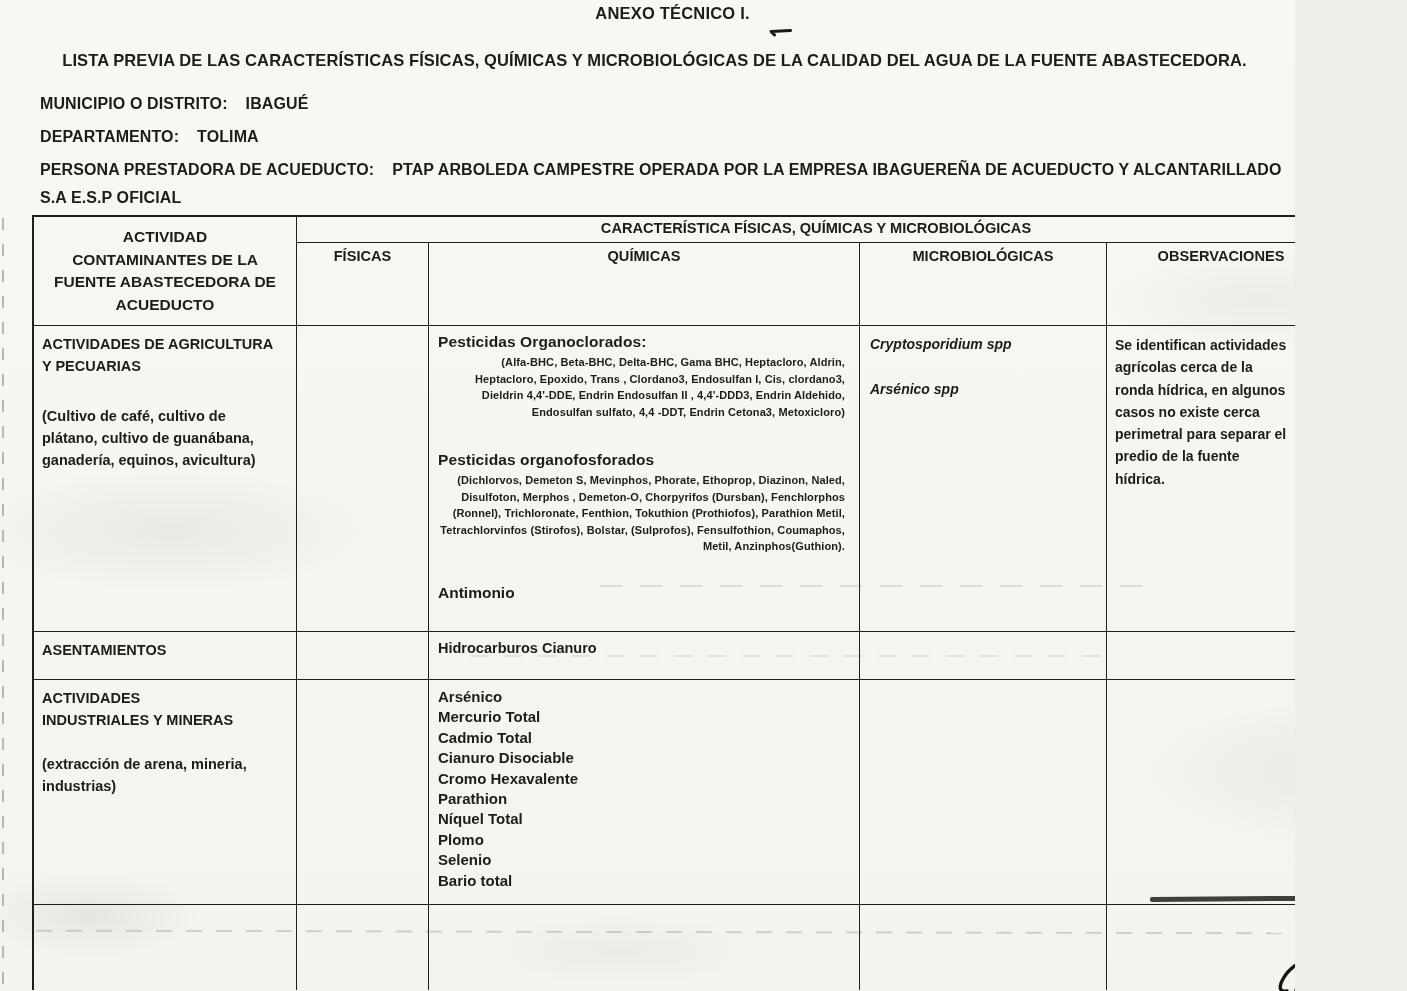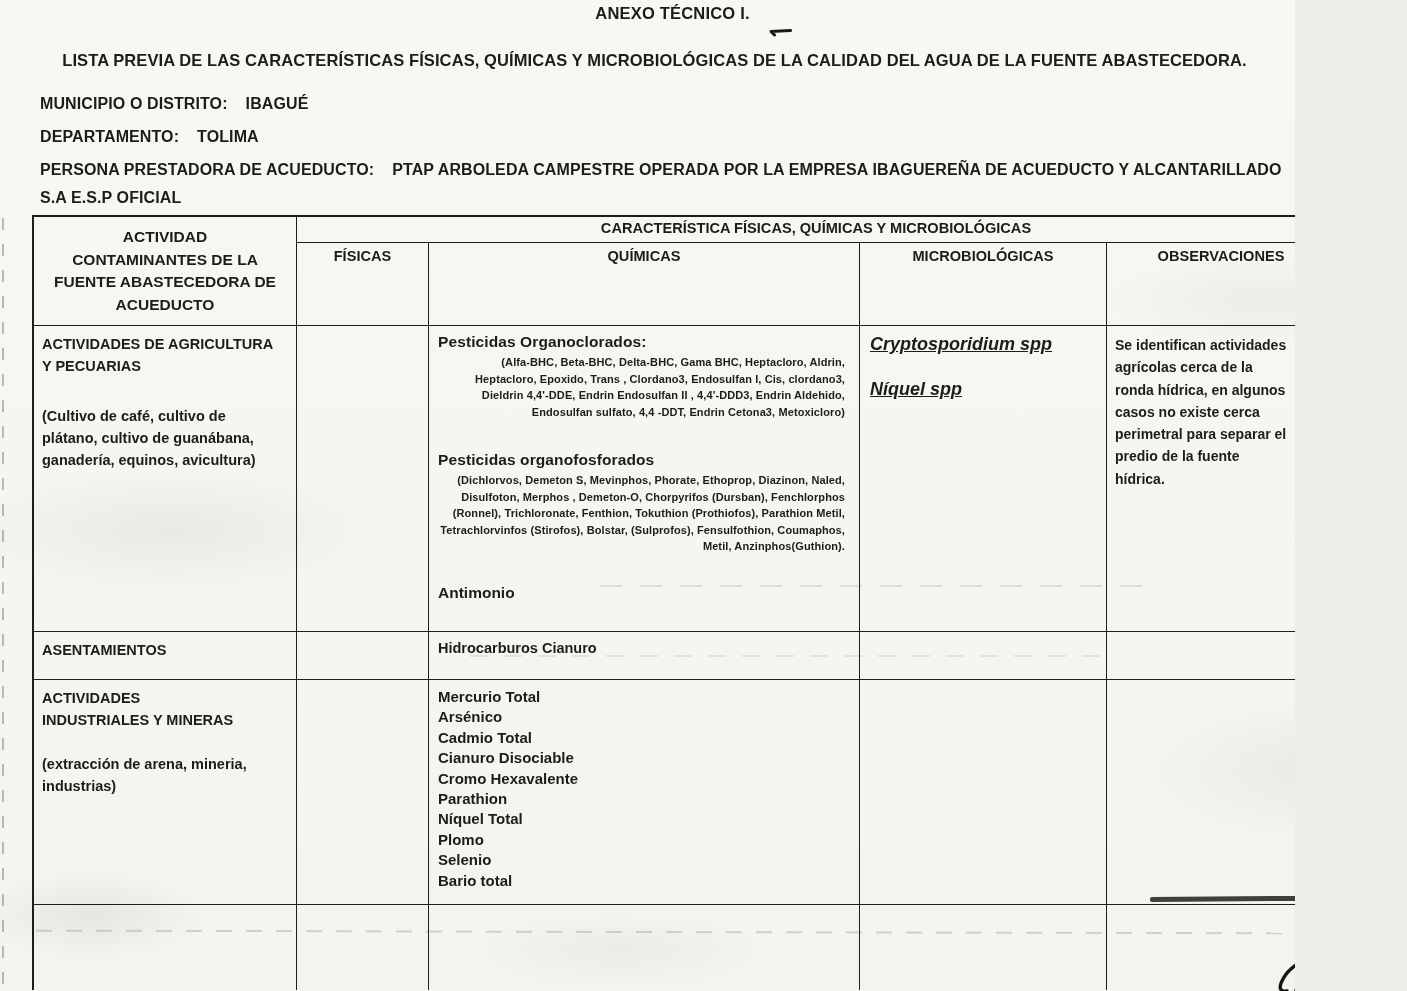--- a/index.html
+++ b/index.html
@@ -67,21 +67,21 @@
   .act-cell{padding:7px 8px 0 8px;font-size:14.5px;font-weight:700;line-height:22px;}
   .act-detail{margin-top:28px;}
   .r3 .act-detail{margin-top:22px;}
 
   .quim-cell{padding:7px 10px 0 9px;}
   .quim-h{font-size:15.5px;font-weight:700;letter-spacing:0.1px;}
   .quim-small{font-size:11px;font-weight:700;line-height:16.5px;letter-spacing:0.1px;margin-top:3px;padding-right:4px;text-align:right;}
   .quim-h2{margin-top:31px;}
   .quim-extra{margin-top:29px;font-size:15.5px;font-weight:700;}
 
-  .mic-cell{padding:8px 8px 7px 10px;font-size:18px;font-weight:700;font-style:italic;line-height:20px;text-decoration:underline;}
+  .mic-cell{padding:8px 8px 7px 10px;font-size:14px;font-weight:700;font-style:italic;line-height:20px;}
   .mic-2{margin-top:25px;}
 
   .obs-cell{padding:8px 6px 0 8px;font-size:14px;font-weight:700;line-height:22.3px;}
   .quim-single{padding:8px 10px 0 9px;font-size:14.5px;font-weight:700;}
   .metal-list{padding:7px 10px 0 9px;font-size:15px;font-weight:700;line-height:20.4px;}
 
   
   .streak-dark{
     position:absolute;left:1150px;top:896px;width:257px;height:4.5px;background:#262626;
     border-radius:2px;transform:rotate(-0.4deg);opacity:0.88;
@@ -148,21 +148,21 @@
     <div class="c r1 col2"></div>
     <div class="c r1 col3 quim-cell">
       <div class="quim-h">Pesticidas Organoclorados:</div>
       <div class="quim-small">(Alfa-BHC, Beta-BHC, Delta-BHC, Gama BHC, Heptacloro, Aldrin, Heptacloro, Epoxido, Trans , Clordano3, Endosulfan I, Cis, clordano3, Dieldrin 4,4'-DDE, Endrin Endosulfan II , 4,4'-DDD3, Endrin Aldehido, Endosulfan sulfato, 4,4 -DDT, Endrin Cetona3, Metoxicloro)</div>
       <div class="quim-h quim-h2">Pesticidas organofosforados</div>
       <div class="quim-small">(Dichlorvos, Demeton S, Mevinphos, Phorate, Ethoprop, Diazinon, Naled, Disulfoton, Merphos , Demeton-O, Chorpyrifos (Dursban), Fenchlorphos (Ronnel), Trichloronate, Fenthion, Tokuthion (Prothiofos), Parathion Metil, Tetrachlorvinfos (Stirofos), Bolstar, (Sulprofos), Fensulfothion, Coumaphos, Metil, Anzinphos(Guthion).</div>
       <div class="quim-extra">Antimonio</div>
     </div>
     <div class="c r1 col4 mic-cell">
       <div>Cryptosporidium spp</div>
-      <div class="mic-2">Níquel spp</div>
+      <div class="mic-2">Arsénico spp</div>
     </div>
     <div class="c r1 col5 lastcol obs-cell pre">Se identifican actividades
 agrícolas  cerca de la
 ronda hídrica, en algunos
 casos no existe cerca
 perimetral para separar el
 predio de la fuente
 hídrica.</div>
 
     <div class="c r2 col1 act-cell">ASENTAMIENTOS</div>
@@ -172,22 +172,22 @@
     <div class="c r2 col5 lastcol"></div>
 
     <div class="c r3 col1 act-cell">
       <div class="pre">ACTIVIDADES
 INDUSTRIALES Y MINERAS</div>
       <div class="pre act-detail">(extracción de arena, mineria,
 industrias)</div>
     </div>
     <div class="c r3 col2"></div>
     <div class="c r3 col3 metal-list">
+      <div>Arsénico</div>
       <div>Mercurio Total</div>
-      <div>Arsénico</div>
       <div>Cadmio Total</div>
       <div>Cianuro Disociable</div>
       <div>Cromo Hexavalente</div>
       <div>Parathion</div>
       <div>Níquel Total</div>
       <div>Plomo</div>
       <div>Selenio</div>
       <div>Bario total</div>
     </div>
     <div class="c r3 col4"></div>

